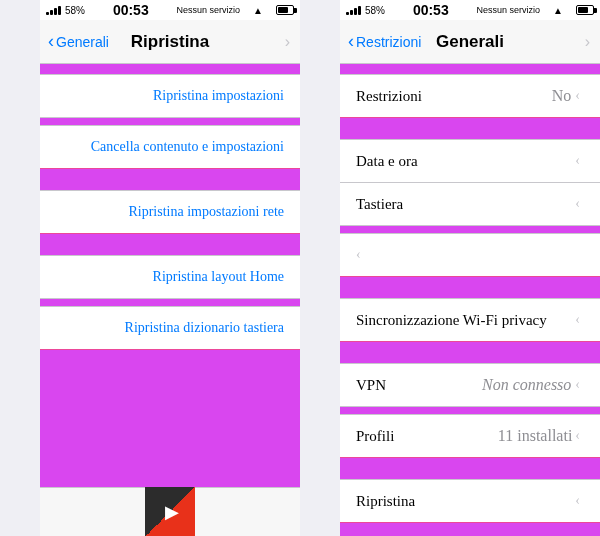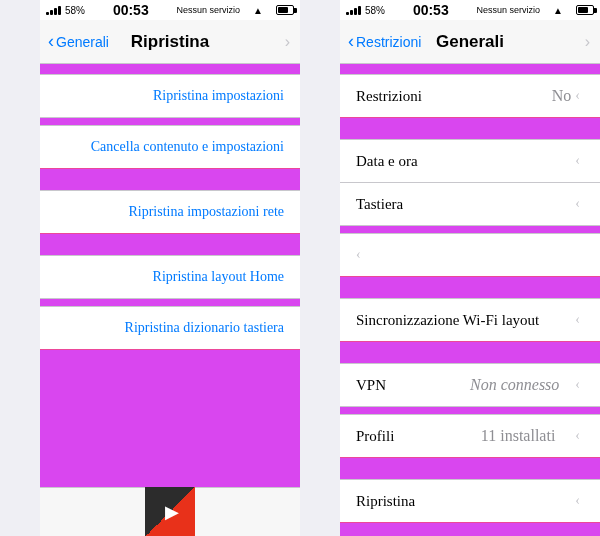--- a/index.html
+++ b/index.html
@@ -321,36 +321,36 @@
         <span class="cell-label">Tastiera</span>
         <span class="cell-chevron">‹</span>
       </div>
       <div class="cell">
         <span class="cell-chevron">‹</span>
       </div>
     </div>
 
     <div class="section">
       <div class="cell">
-        <span class="cell-label">Sincronizzazione Wi-Fi layout</span>
+        <span class="cell-label">Sincronizzazione Wi-Fi privacy</span>
         <span class="cell-chevron">‹</span>
       </div>
     </div>
 
     <div class="section">
       <div class="cell">
         <span class="cell-label">VPN</span>
-        <div style="display:flex;align-items:center;gap:16px;">
+        <div style="display:flex;align-items:center;gap:4px;">
           <span class="cell-value" style="font-style:italic;">Non connesso</span>
           <span class="cell-chevron">‹</span>
         </div>
       </div>
       <div class="cell">
         <span class="cell-label">Profili</span>
-        <div style="display:flex;align-items:center;gap:20px;">
+        <div style="display:flex;align-items:center;gap:3px;">
           <span class="cell-value">11 installati</span>
           <span class="cell-chevron">‹</span>
         </div>
       </div>
     </div>
 
     <div class="section">
       <div class="cell">
         <span class="cell-label">Ripristina</span>
         <span class="cell-chevron">‹</span>

